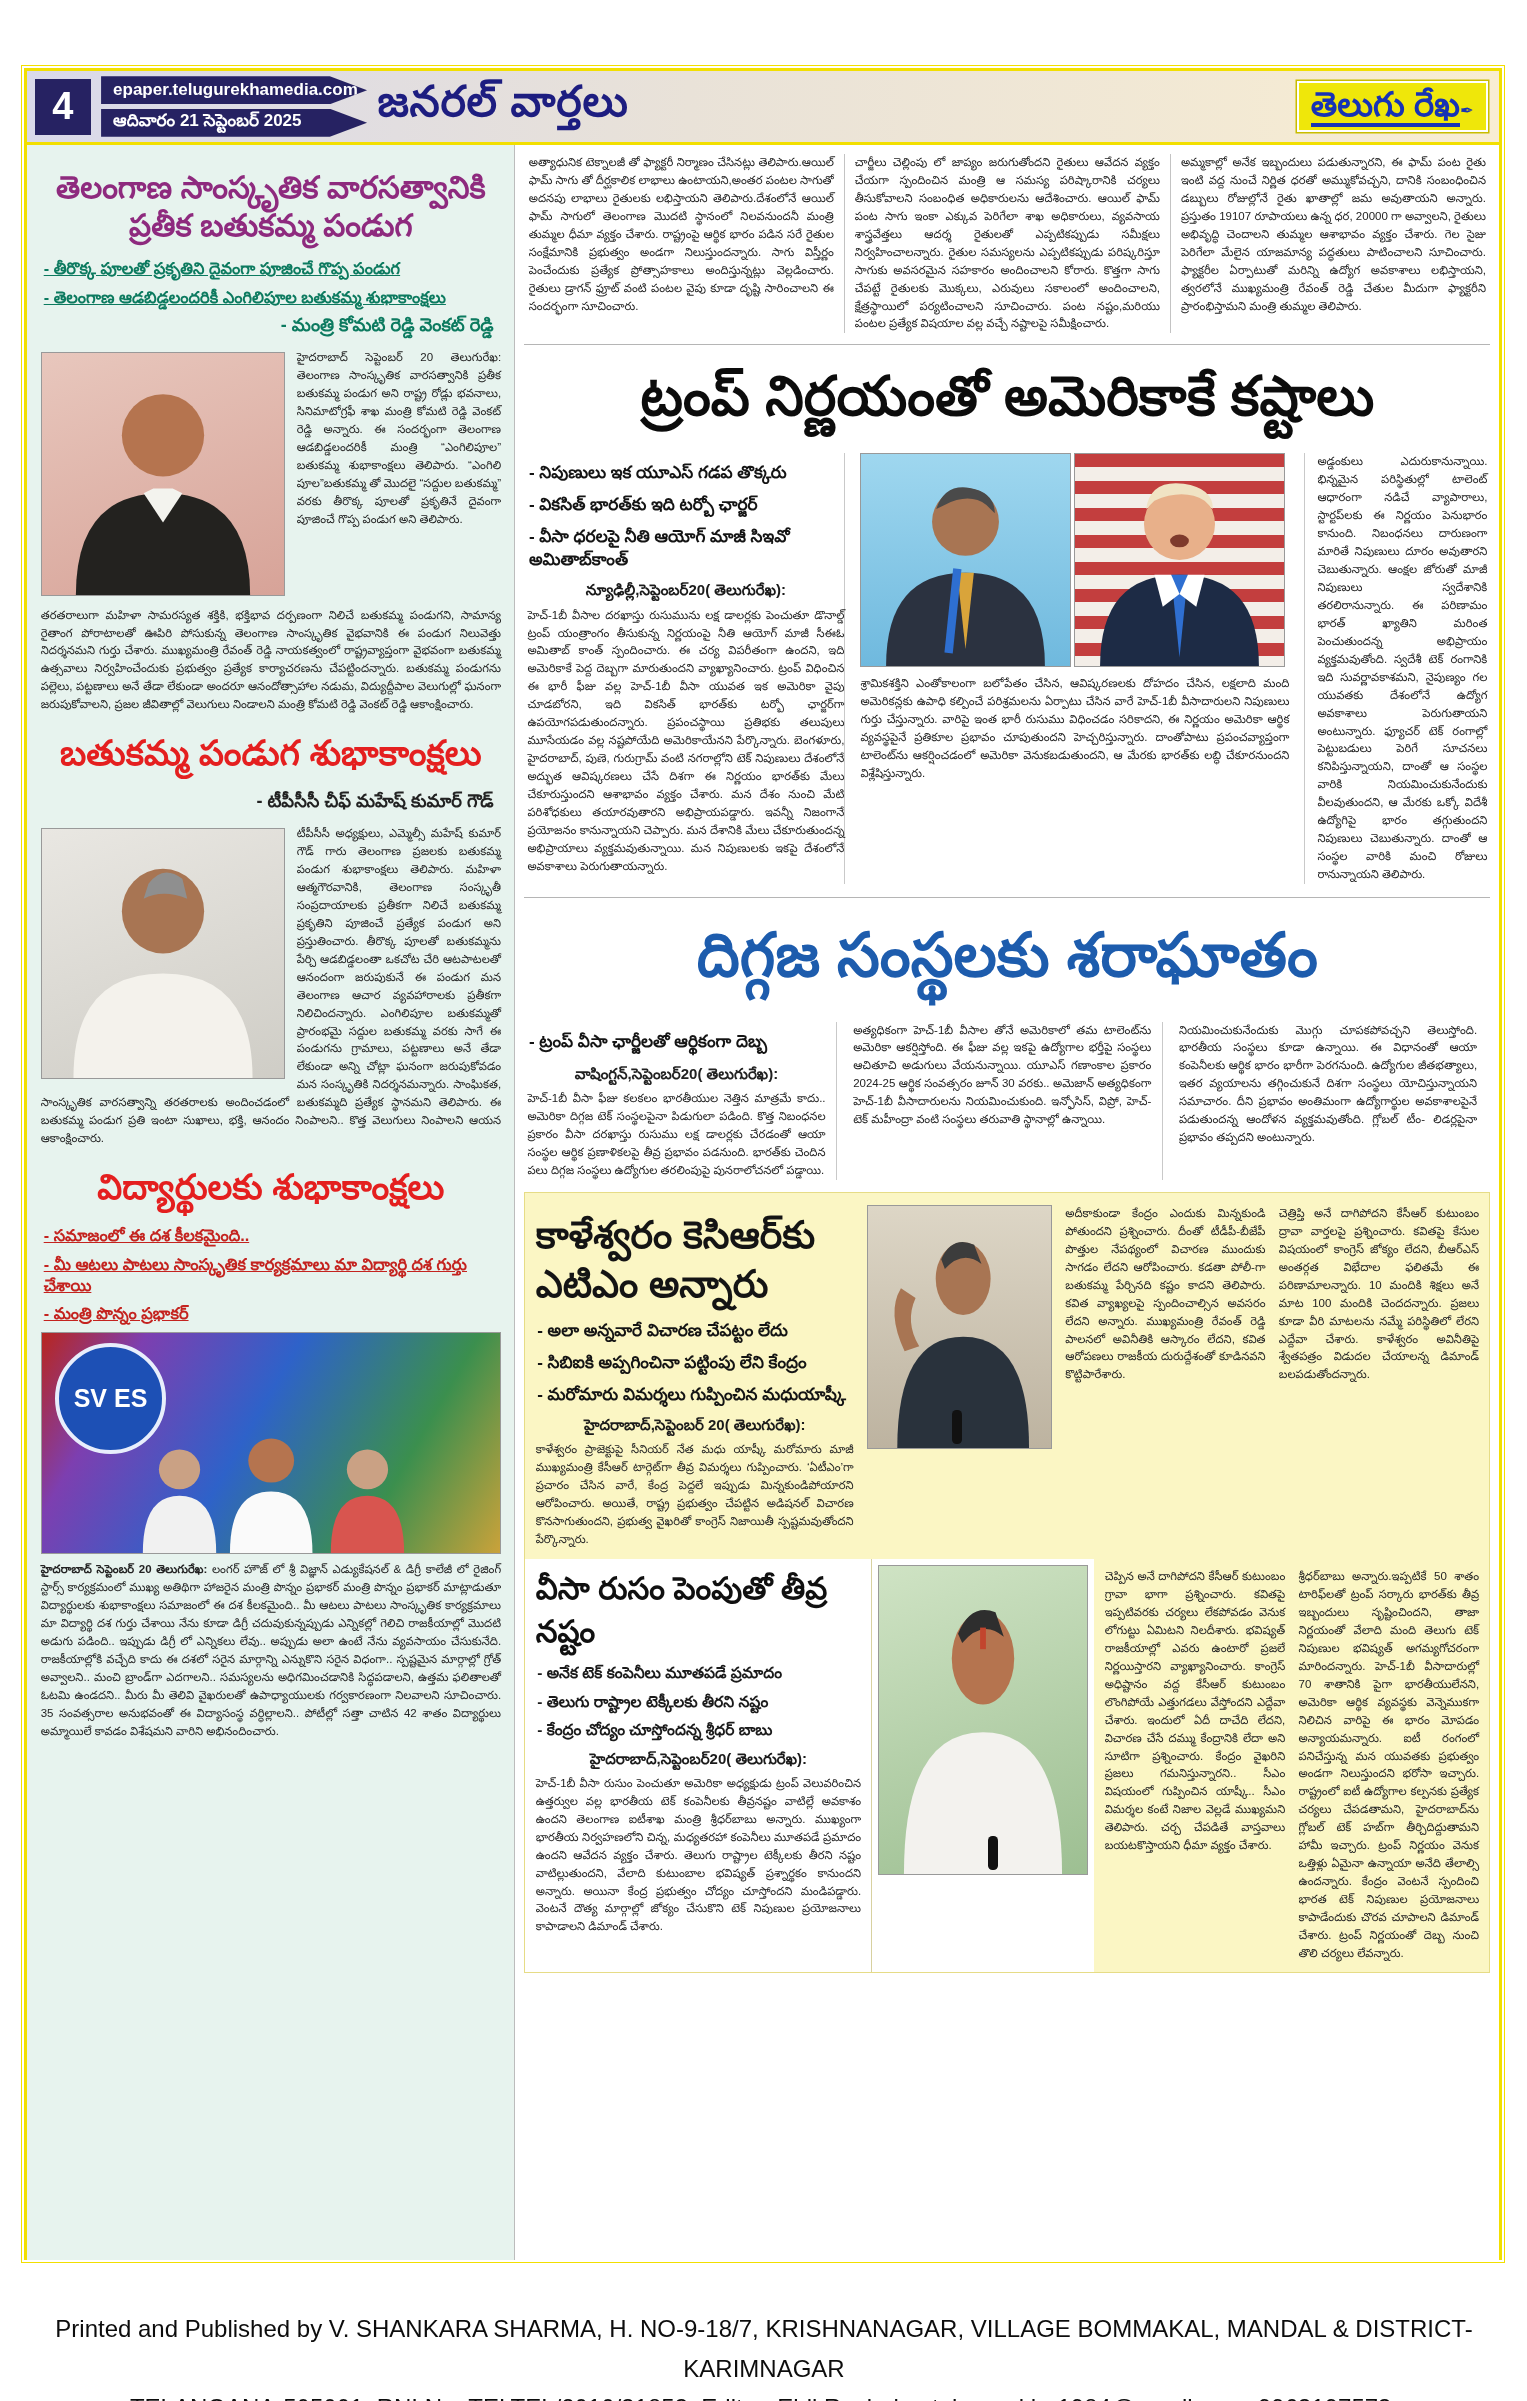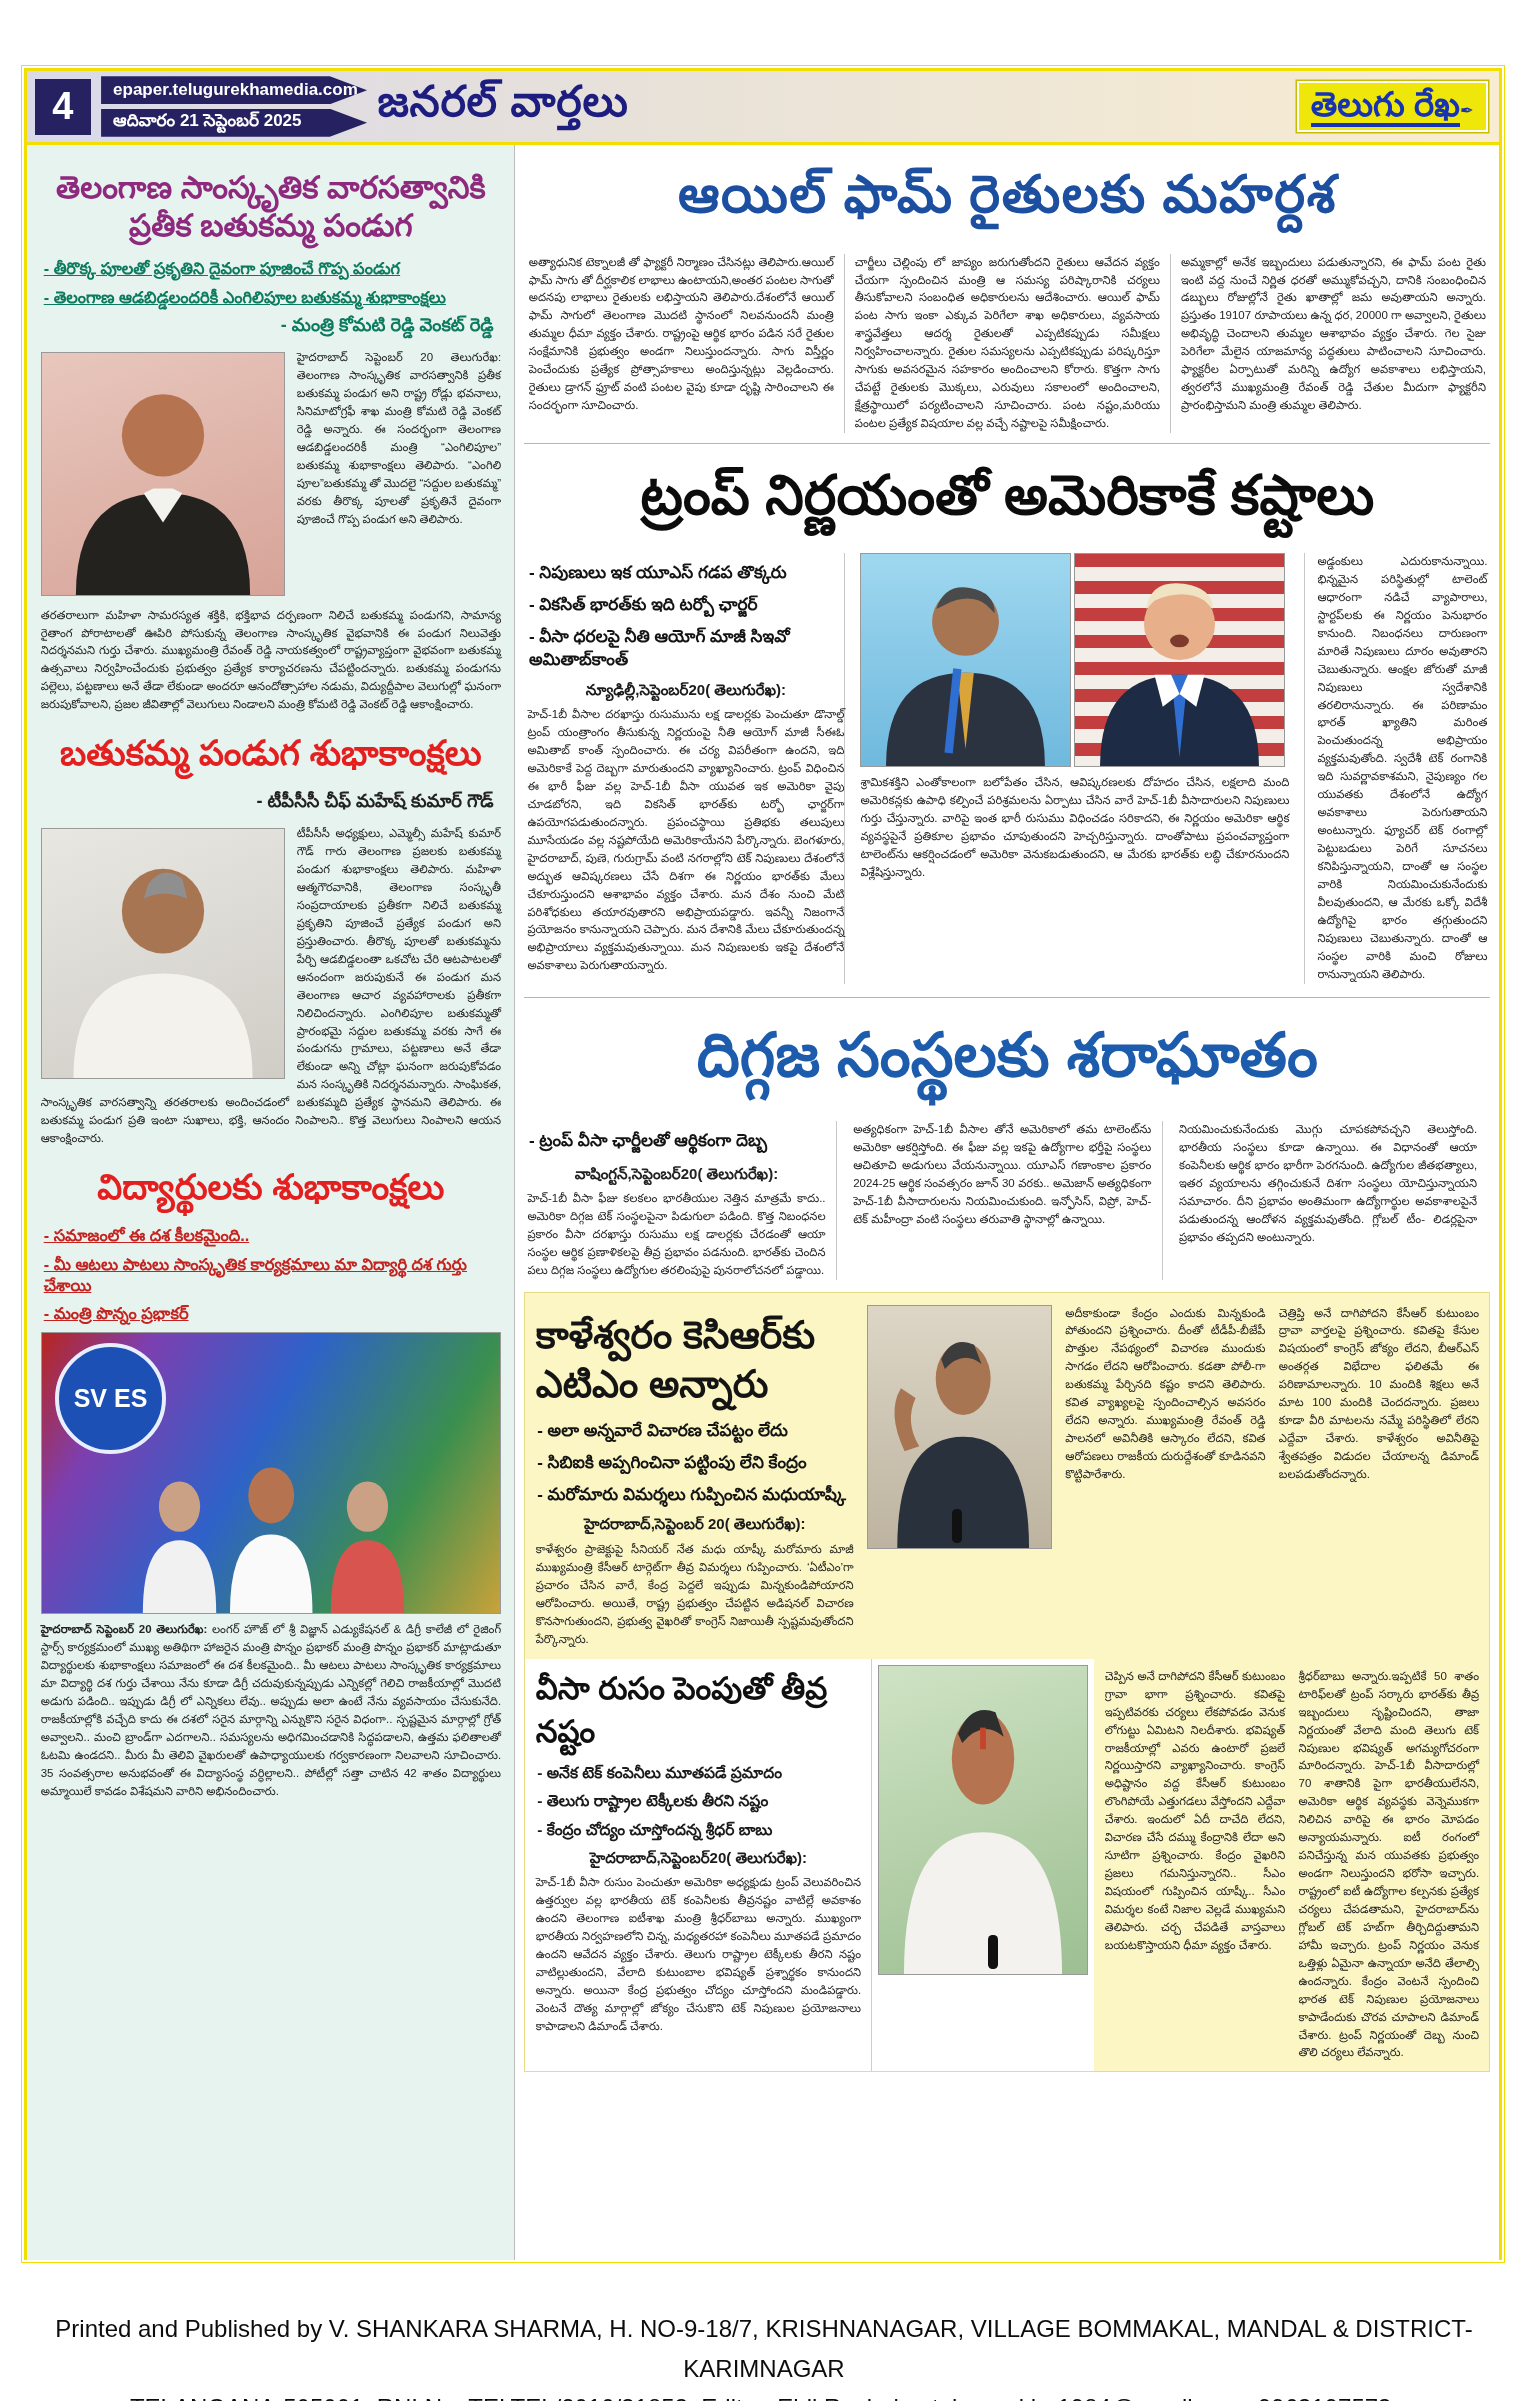--- a/index.html
+++ b/index.html
@@ -138,39 +138,38 @@
           </div>
           <p class="body-txt j">టీపీసీసీ అధ్యక్షులు, ఎమ్మెల్సీ మహేష్ కుమార్ గౌడ్ గారు తెలంగాణ ప్రజలకు బతుకమ్మ పండుగ శుభాకాంక్షలు తెలిపారు. మహిళా ఆత్మగౌరవానికి, తెలంగాణ సంస్కృతీ సంప్రదాయాలకు ప్రతీకగా నిలిచే బతుకమ్మ ప్రకృతిని పూజించే ప్రత్యేక పండుగ అని ప్రస్తుతించారు. తీరొక్క పూలతో బతుకమ్మను పేర్చి ఆడబిడ్డలంతా ఒకచోట చేరి ఆటపాటలతో ఆనందంగా జరుపుకునే ఈ పండుగ మన తెలంగాణ ఆచార వ్యవహారాలకు ప్రతీకగా నిలిచిందన్నారు. ఎంగిలిపూల బతుకమ్మతో ప్రారంభమై సద్దుల బతుకమ్మ వరకు సాగే ఈ పండుగను గ్రామాలు, పట్టణాలు అనే తేడా లేకుండా అన్ని చోట్లా ఘనంగా జరుపుకోవడం మన సంస్కృతికి నిదర్శనమన్నారు. సాంఘికత, సాంస్కృతిక వారసత్వాన్ని తరతరాలకు అందించడంలో బతుకమ్మది ప్రత్యేక స్థానమని తెలిపారు. ఈ బతుకమ్మ పండుగ ప్రతి ఇంటా సుఖాలు, భక్తి, ఆనందం నింపాలని.. కొత్త వెలుగులు నింపాలని ఆయన ఆకాంక్షించారు.</p>
         </div>
       </article>
 
       <article>
         <h1 class="hl-red">విద్యార్థులకు శుభాకాంక్షలు</h1>
         <div class="g-bullet red">- సమాజంలో ఈ దశ కీలకమైంది..</div>
         <div class="g-bullet red">- మీ ఆటలు పాటలు సాంస్కృతిక కార్యక్రమాలు మా విద్యార్థి దశ గుర్తు చేశాయి</div>
         <div class="g-bullet red">- మంత్రి పొన్నం ప్రభాకర్</div>
-        <div class="photo" style="width:100%;height:282px;margin:7.4px 0;background:linear-gradient(120deg,#b8261f 0%,#7d3fb0 18%,#2e62c9 45%,#3b8f4e 75%,#caa23a 100%);text-align:center;">
+        <div class="photo" style="width:100%;height:222px;margin:7.4px 0;background:linear-gradient(120deg,#b8261f 0%,#7d3fb0 18%,#2e62c9 45%,#3b8f4e 75%,#caa23a 100%);text-align:center;">
           <div style="position:absolute;left:13.3px;top:10.3px;width:111px;height:111px;border-radius:50%;background:#1d50b5;border:4.4px solid #e8eefc;color:#fff;display:flex;align-items:center;justify-content:center;font-weight:bold;font-size:25px;">SV ES</div>
           <svg class="sil" viewBox="0 0 200 100" preserveAspectRatio="none">
             <circle cx="60" cy="62" r="9" fill="#caa184"></circle>
               <path d="M44 100 Q44 74 60 74 Q76 74 76 100 Z" fill="#f1f1f1"></path>
             <circle cx="100" cy="58" r="10" fill="#b5744f"></circle>
               <path d="M82 100 Q82 72 100 72 Q118 72 118 100 Z" fill="#fafafa"></path>
             <circle cx="142" cy="62" r="9" fill="#caa184"></circle>
               <path d="M126 100 Q126 74 142 74 Q158 74 158 100 Z" fill="#d8554f"></path>
           </svg>
         </div>
         <p class="body-txt j"><span class="dateline">హైదరాబాద్ సెప్టెంబర్ 20 తెలుగురేఖ:</span> <span>లంగర్ హౌజ్ లో శ్రీ విజ్ఞాన్ ఎడ్యుకేషనల్ &amp; డిగ్రీ కాలేజీ లో రైజింగ్ స్టార్స్ కార్యక్రమంలో ముఖ్య అతిథిగా హాజరైన మంత్రి పొన్నం ప్రభాకర్ మంత్రి పొన్నం ప్రభాకర్ మాట్లాడుతూ విద్యార్థులకు శుభాకాంక్షలు సమాజంలో ఈ దశ కీలకమైంది.. మీ ఆటలు పాటలు సాంస్కృతిక కార్యక్రమాలు మా విద్యార్థి దశ గుర్తు చేశాయి నేను కూడా డిగ్రీ చదువుకున్నప్పుడు ఎన్నికల్లో గెలిచి రాజకీయాల్లో మొదటి అడుగు పడింది.. ఇప్పుడు డిగ్రీ లో ఎన్నికలు లేవు.. అప్పుడు అలా ఉంటే నేను వ్యవసాయం చేసుకునేది. రాజకీయాల్లోకి వచ్చేది కాదు ఈ దశలో సరైన మార్గాన్ని ఎన్నుకొని సరైన విధంగా.. స్పష్టమైన మార్గాల్లో గ్రోత్ అవ్వాలని.. మంచి బ్రాండ్‌గా ఎదగాలని.. సమస్యలను అధిగమించడానికి సిద్ధపడాలని, ఉత్తమ ఫలితాలతో ఓటమి ఉండదని.. మీరు మీ తెలివి వైఖరులతో ఉపాధ్యాయులకు గర్వకారణంగా నిలవాలని సూచించారు. 35 సంవత్సరాల అనుభవంతో ఈ విద్యాసంస్థ వర్ధిల్లాలని.. పోటీల్లో సత్తా చాటిన 42 శాతం విద్యార్థులు అమ్మాయిలే కావడం విశేషమని వారిని అభినందించారు.</span></p>
       </article>
     </aside>
 
     <main class="right-area">
 
       <section>
-        <h1 class="hl-blue-big">ఆయిల్ ఫామ్ రైతులకు మహర్దశ</h1>
         <div class="three-col body-txt j">
           <p>అత్యాధునిక టెక్నాలజీ తో ఫ్యాక్టరీ నిర్మాణం చేసినట్లు తెలిపారు.ఆయిల్ ఫామ్ సాగు తో దీర్ఘకాలిక లాభాలు ఉంటాయని,అంతర పంటల సాగుతో అదనపు లాభాలు రైతులకు లభిస్తాయని తెలిపారు.దేశంలోనే ఆయిల్ ఫామ్ సాగులో తెలంగాణ మొదటి స్థానంలో నిలవనుందనీ మంత్రి తుమ్మల ధీమా వ్యక్తం చేశారు. రాష్ట్రంపై ఆర్థిక భారం పడిన సరే రైతుల సంక్షేమానికి ప్రభుత్వం అండగా నిలుస్తుందన్నారు. సాగు విస్తీర్ణం పెంచేందుకు ప్రత్యేక ప్రోత్సాహకాలు అందిస్తున్నట్లు వెల్లడించారు. రైతులు డ్రాగన్ ఫ్రూట్ వంటి పంటల వైపు కూడా దృష్టి సారించాలని ఈ సందర్భంగా సూచించారు.</p>
           <p>చార్జీలు చెల్లింపు లో జాప్యం జరుగుతోందని రైతులు ఆవేదన వ్యక్తం చేయగా స్పందించిన మంత్రి ఆ సమస్య పరిష్కారానికి చర్యలు తీసుకోవాలని సంబంధిత అధికారులను ఆదేశించారు. ఆయిల్ ఫామ్ పంట సాగు ఇంకా ఎక్కువ పెరిగేలా శాఖ అధికారులు, వ్యవసాయ శాస్త్రవేత్తలు ఆదర్శ రైతులతో ఎప్పటికప్పుడు సమీక్షలు నిర్వహించాలన్నారు. రైతుల సమస్యలను ఎప్పటికప్పుడు పరిష్కరిస్తూ సాగుకు అవసరమైన సహకారం అందించాలని కోరారు. కొత్తగా సాగు చేపట్టే రైతులకు మొక్కలు, ఎరువులు సకాలంలో అందించాలని, క్షేత్రస్థాయిలో పర్యటించాలని సూచించారు. పంట నష్టం,మరియు పంటల ప్రత్యేక విషయాల వల్ల వచ్చే నష్టాలపై సమీక్షించారు.</p>
           <p>అమ్మకాల్లో అనేక ఇబ్బందులు పడుతున్నారని, ఈ ఫామ్ పంట రైతు ఇంటి వద్ద నుంచే నిర్ణిత ధరతో అమ్ముకోవచ్చని, దానికి సంబంధించిన డబ్బులు రోజుల్లోనే రైతు ఖాతాల్లో జమ అవుతాయని అన్నారు. ప్రస్తుతం 19107 రూపాయలు ఉన్న ధర, 20000 గా అవ్వాలని, రైతులు అభివృద్ధి చెందాలని తుమ్మల ఆశాభావం వ్యక్తం చేశారు. గెల సైజు పెరిగేలా మేలైన యాజమాన్య పద్ధతులు పాటించాలని సూచించారు. ఫ్యాక్టరీల ఏర్పాటుతో మరిన్ని ఉద్యోగ అవకాశాలు లభిస్తాయని, త్వరలోనే ముఖ్యమంత్రి రేవంత్ రెడ్డి చేతుల మీదుగా ఫ్యాక్టరీని ప్రారంభిస్తామని మంత్రి తుమ్మల తెలిపారు.</p>
         </div>
       </section>
 
       <section class="rule-top">
         <h1 class="hl-black-big">ట్రంప్ నిర్ణయంతో అమెరికాకే కష్టాలు</h1>
         <div class="trump-grid">

